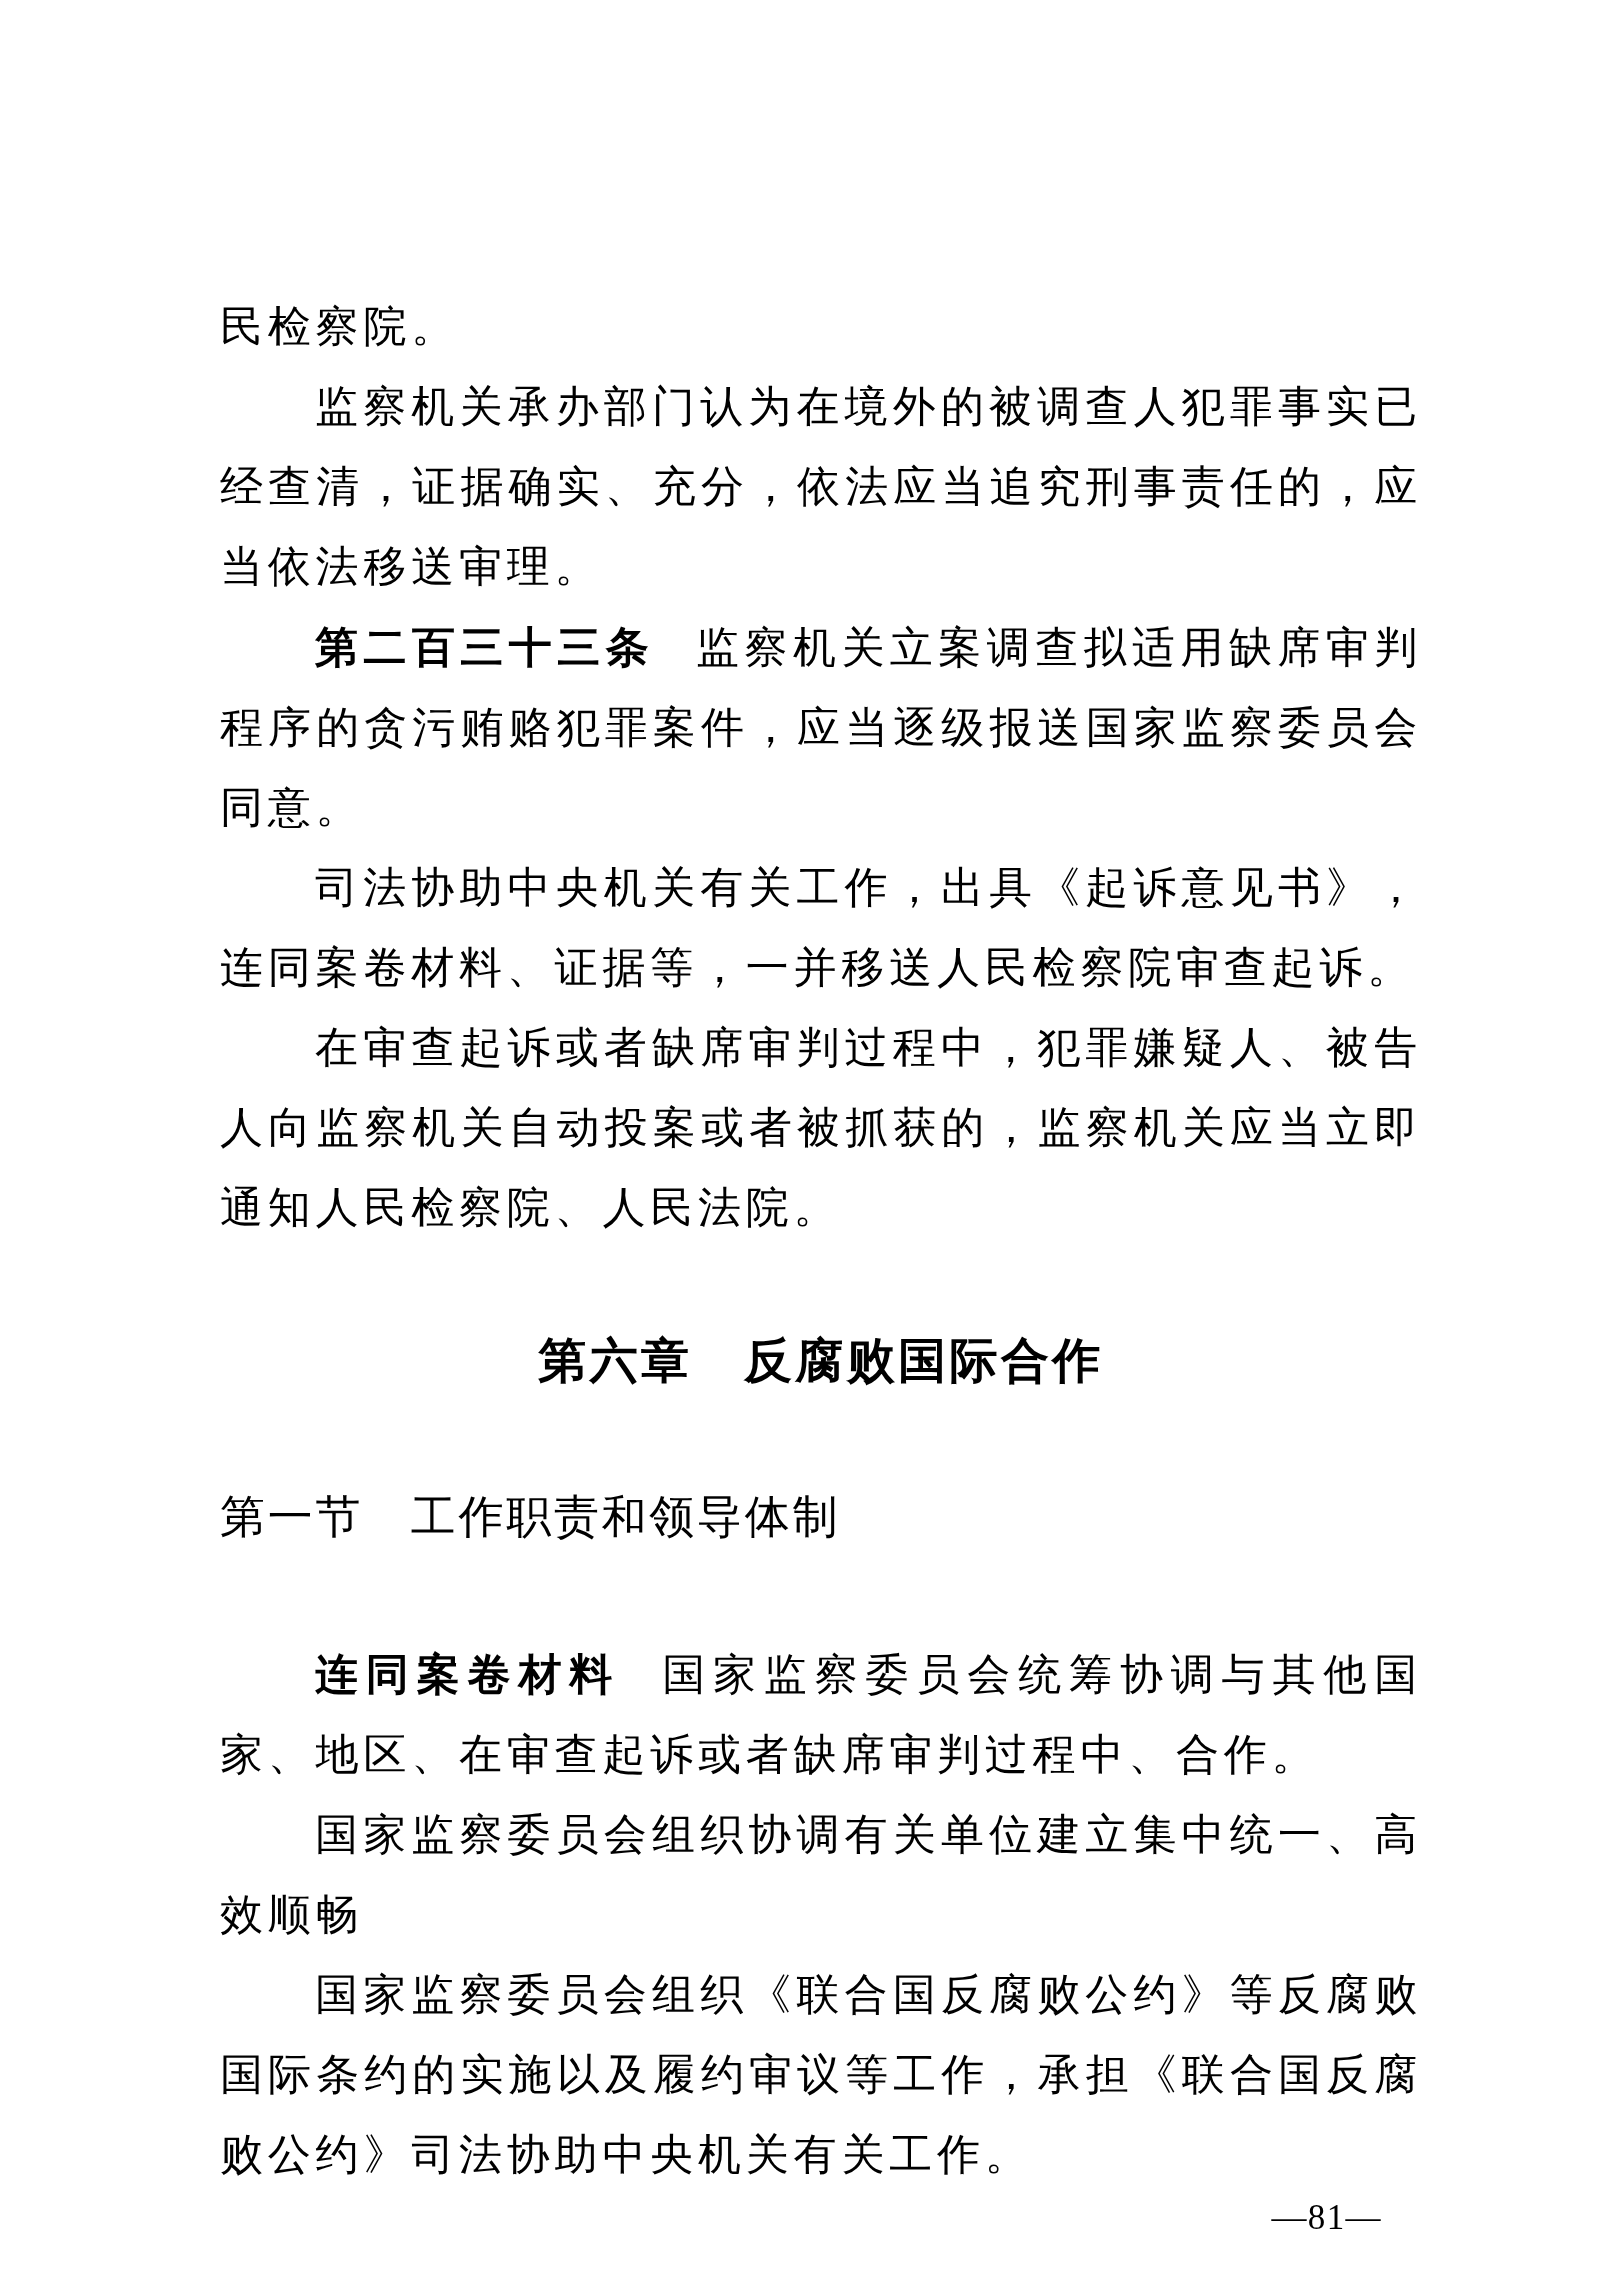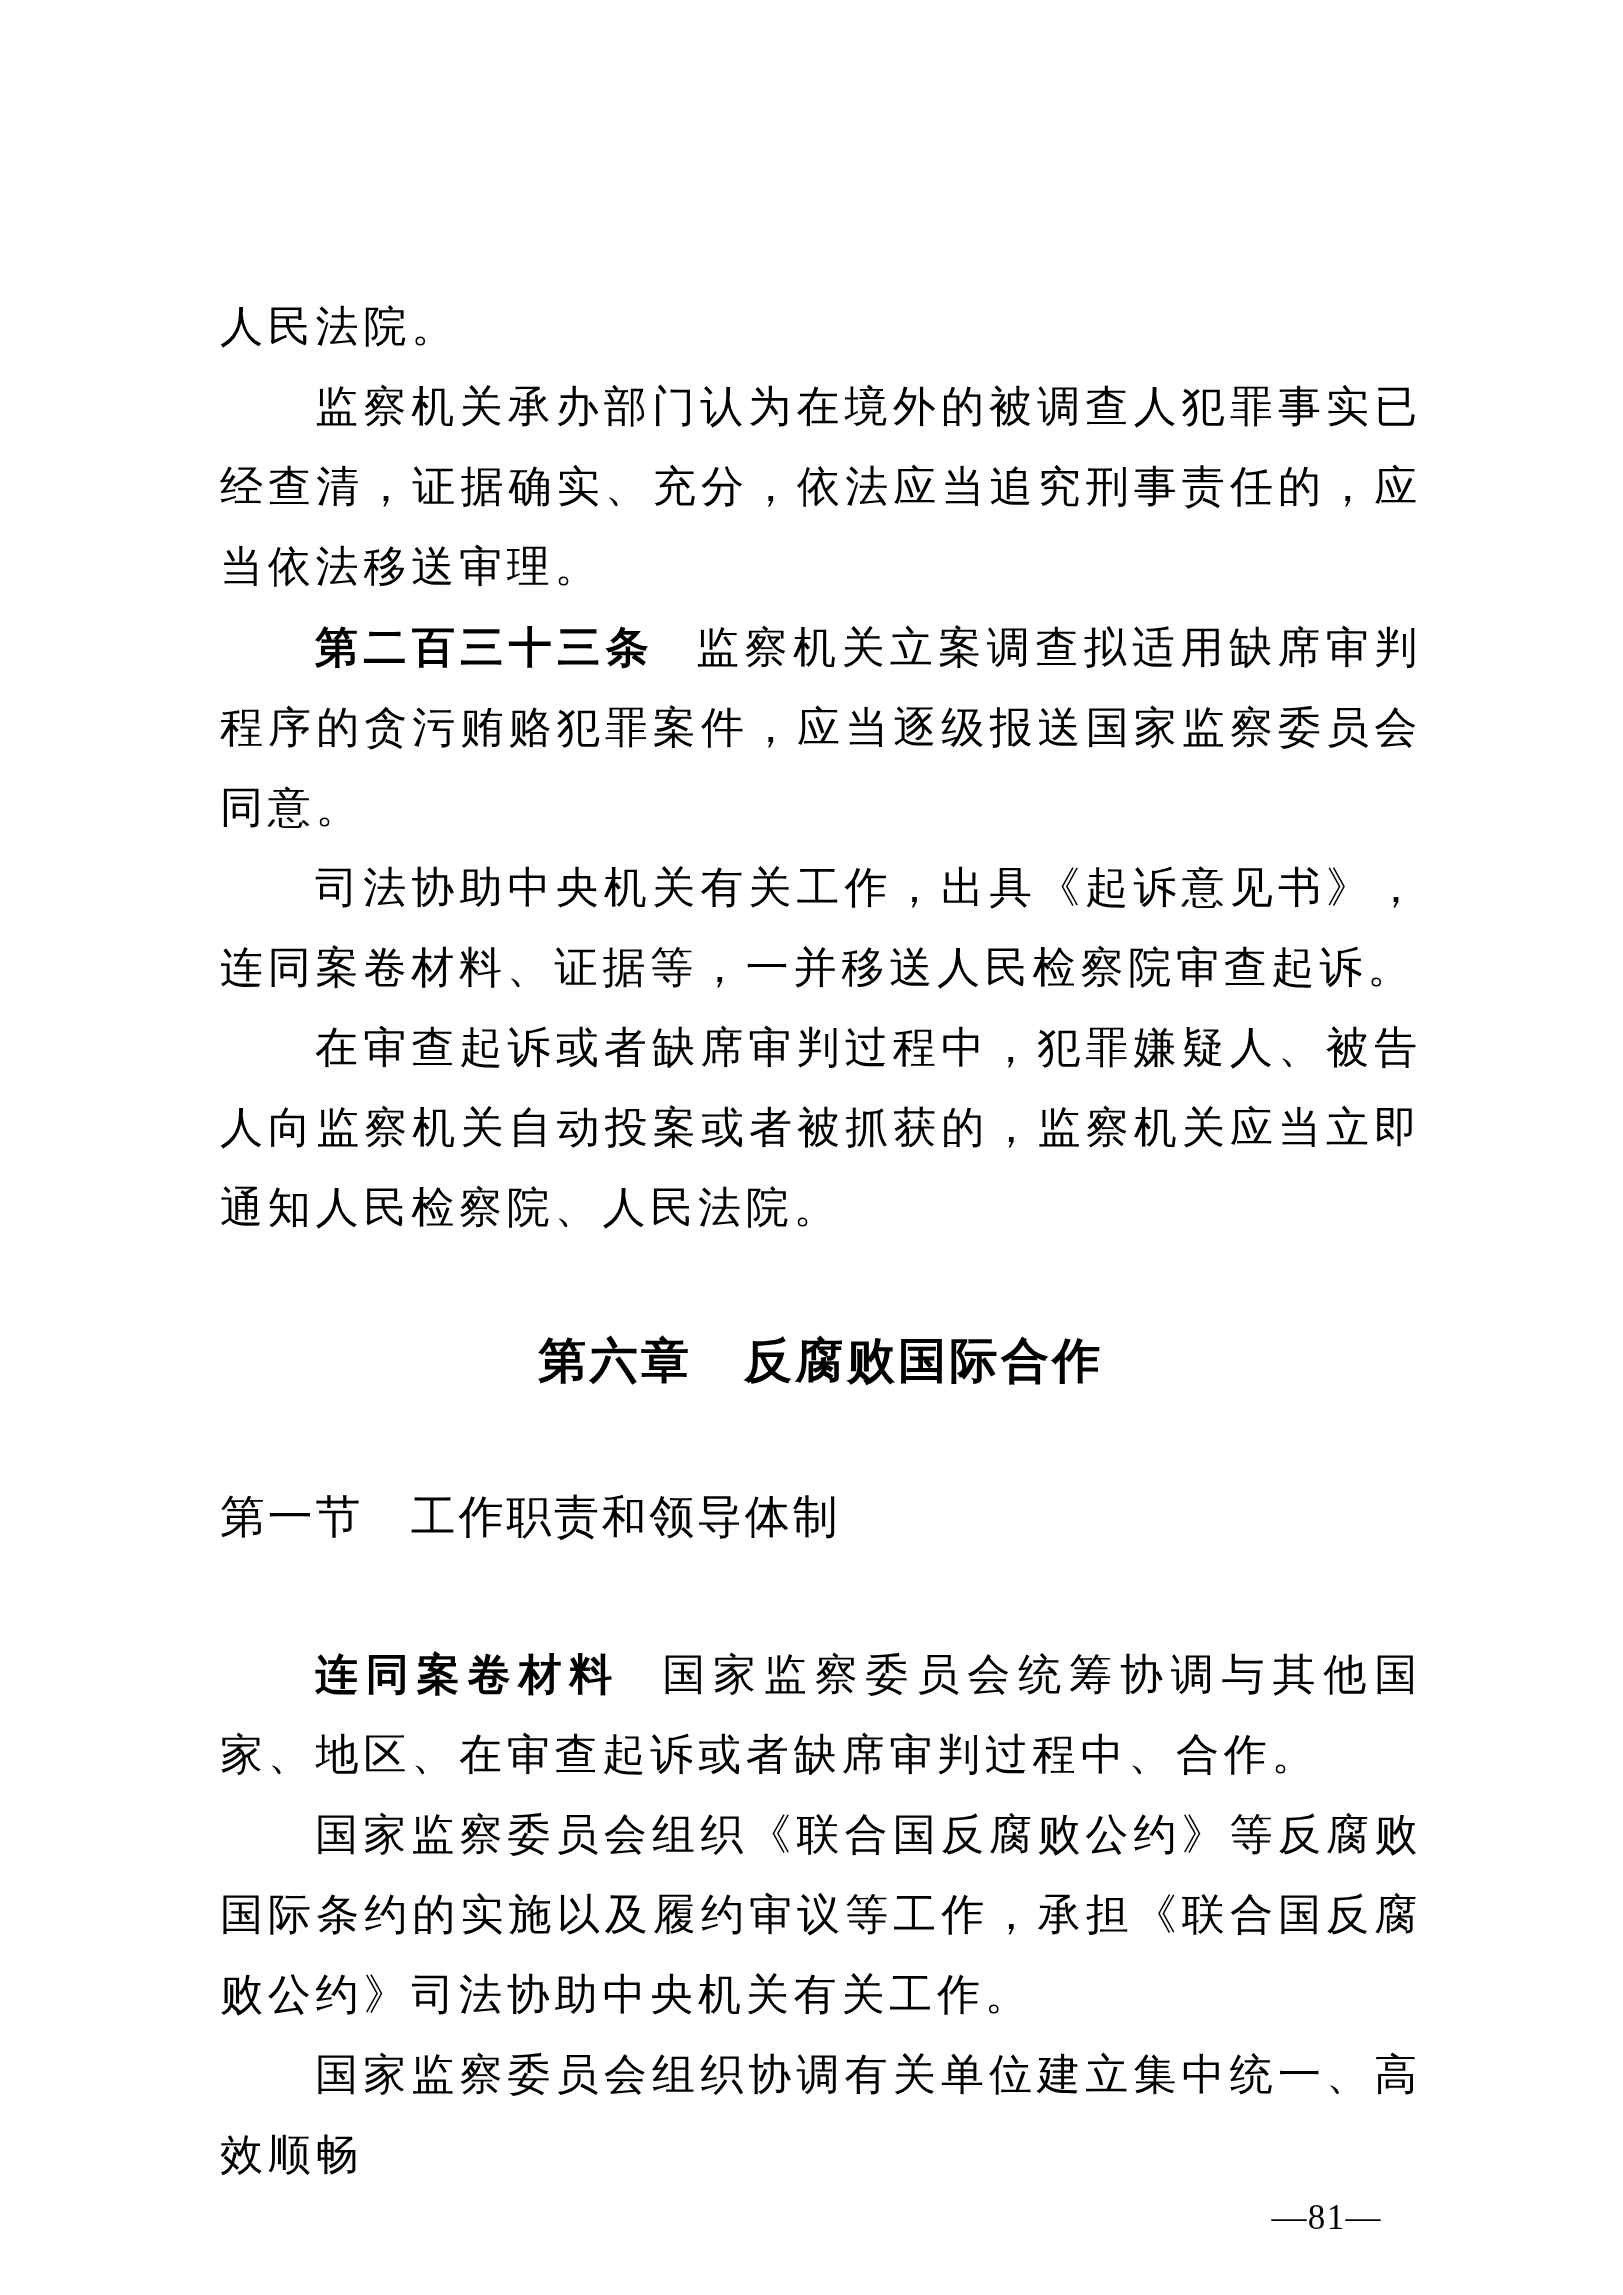--- a/index.html
+++ b/index.html
@@ -72,37 +72,37 @@
     font-family: "Liberation Serif", serif;
     color: #000000;
   }
 </style>
 </head>
 <body>
 
 <div class="page">
   <main class="text-block">
 
-    <p class="para">人民法院。</p>
+    <p class="para">民检察院。</p>
 
     <p class="para indent">监察机关承办部门认为在境外的被调查人犯罪事实已经查清，证据确实、充分，依法应当追究刑事责任的，应当依法移送审理。</p>
 
     <p class="para indent"><span class="article-num">第二百三十三条</span><span>监察机关立案调查拟适用缺席审判程序的贪污贿赂犯罪案件，应当逐级报送国家监察委员会同意。</span></p>
 
     <p class="para indent">司法协助中央机关有关工作，出具《起诉意见书》，连同案卷材料、证据等，一并移送人民检察院审查起诉。</p>
 
     <p class="para indent">在审查起诉或者缺席审判过程中，犯罪嫌疑人、被告人向监察机关自动投案或者被抓获的，监察机关应当立即通知人民检察院、人民法院。</p>
 
     <h1 class="chapter-title">第六章　反腐败国际合作</h1>
 
     <h2 class="section-title">第一节　工作职责和领导体制</h2>
 
     <p class="para indent after-section"><span class="article-num">连同案卷材料</span><span>国家监察委员会统筹协调与其他国家、地区、在审查起诉或者缺席审判过程中、合作。</span></p>
 
+    <p class="para indent">国家监察委员会组织协调有关单位建立集中统一、高效顺畅</p>
+
     <p class="para indent">国家监察委员会组织《联合国反腐败公约》等反腐败国际条约的实施以及履约审议等工作，承担《联合国反腐败公约》司法协助中央机关有关工作。</p>
-
-    <p class="para indent">国家监察委员会组织协调有关单位建立集中统一、高效顺畅</p>
 
   </main>
 
   <footer class="page-number">—81—</footer>
 </div>
 
 
 </body></html>

